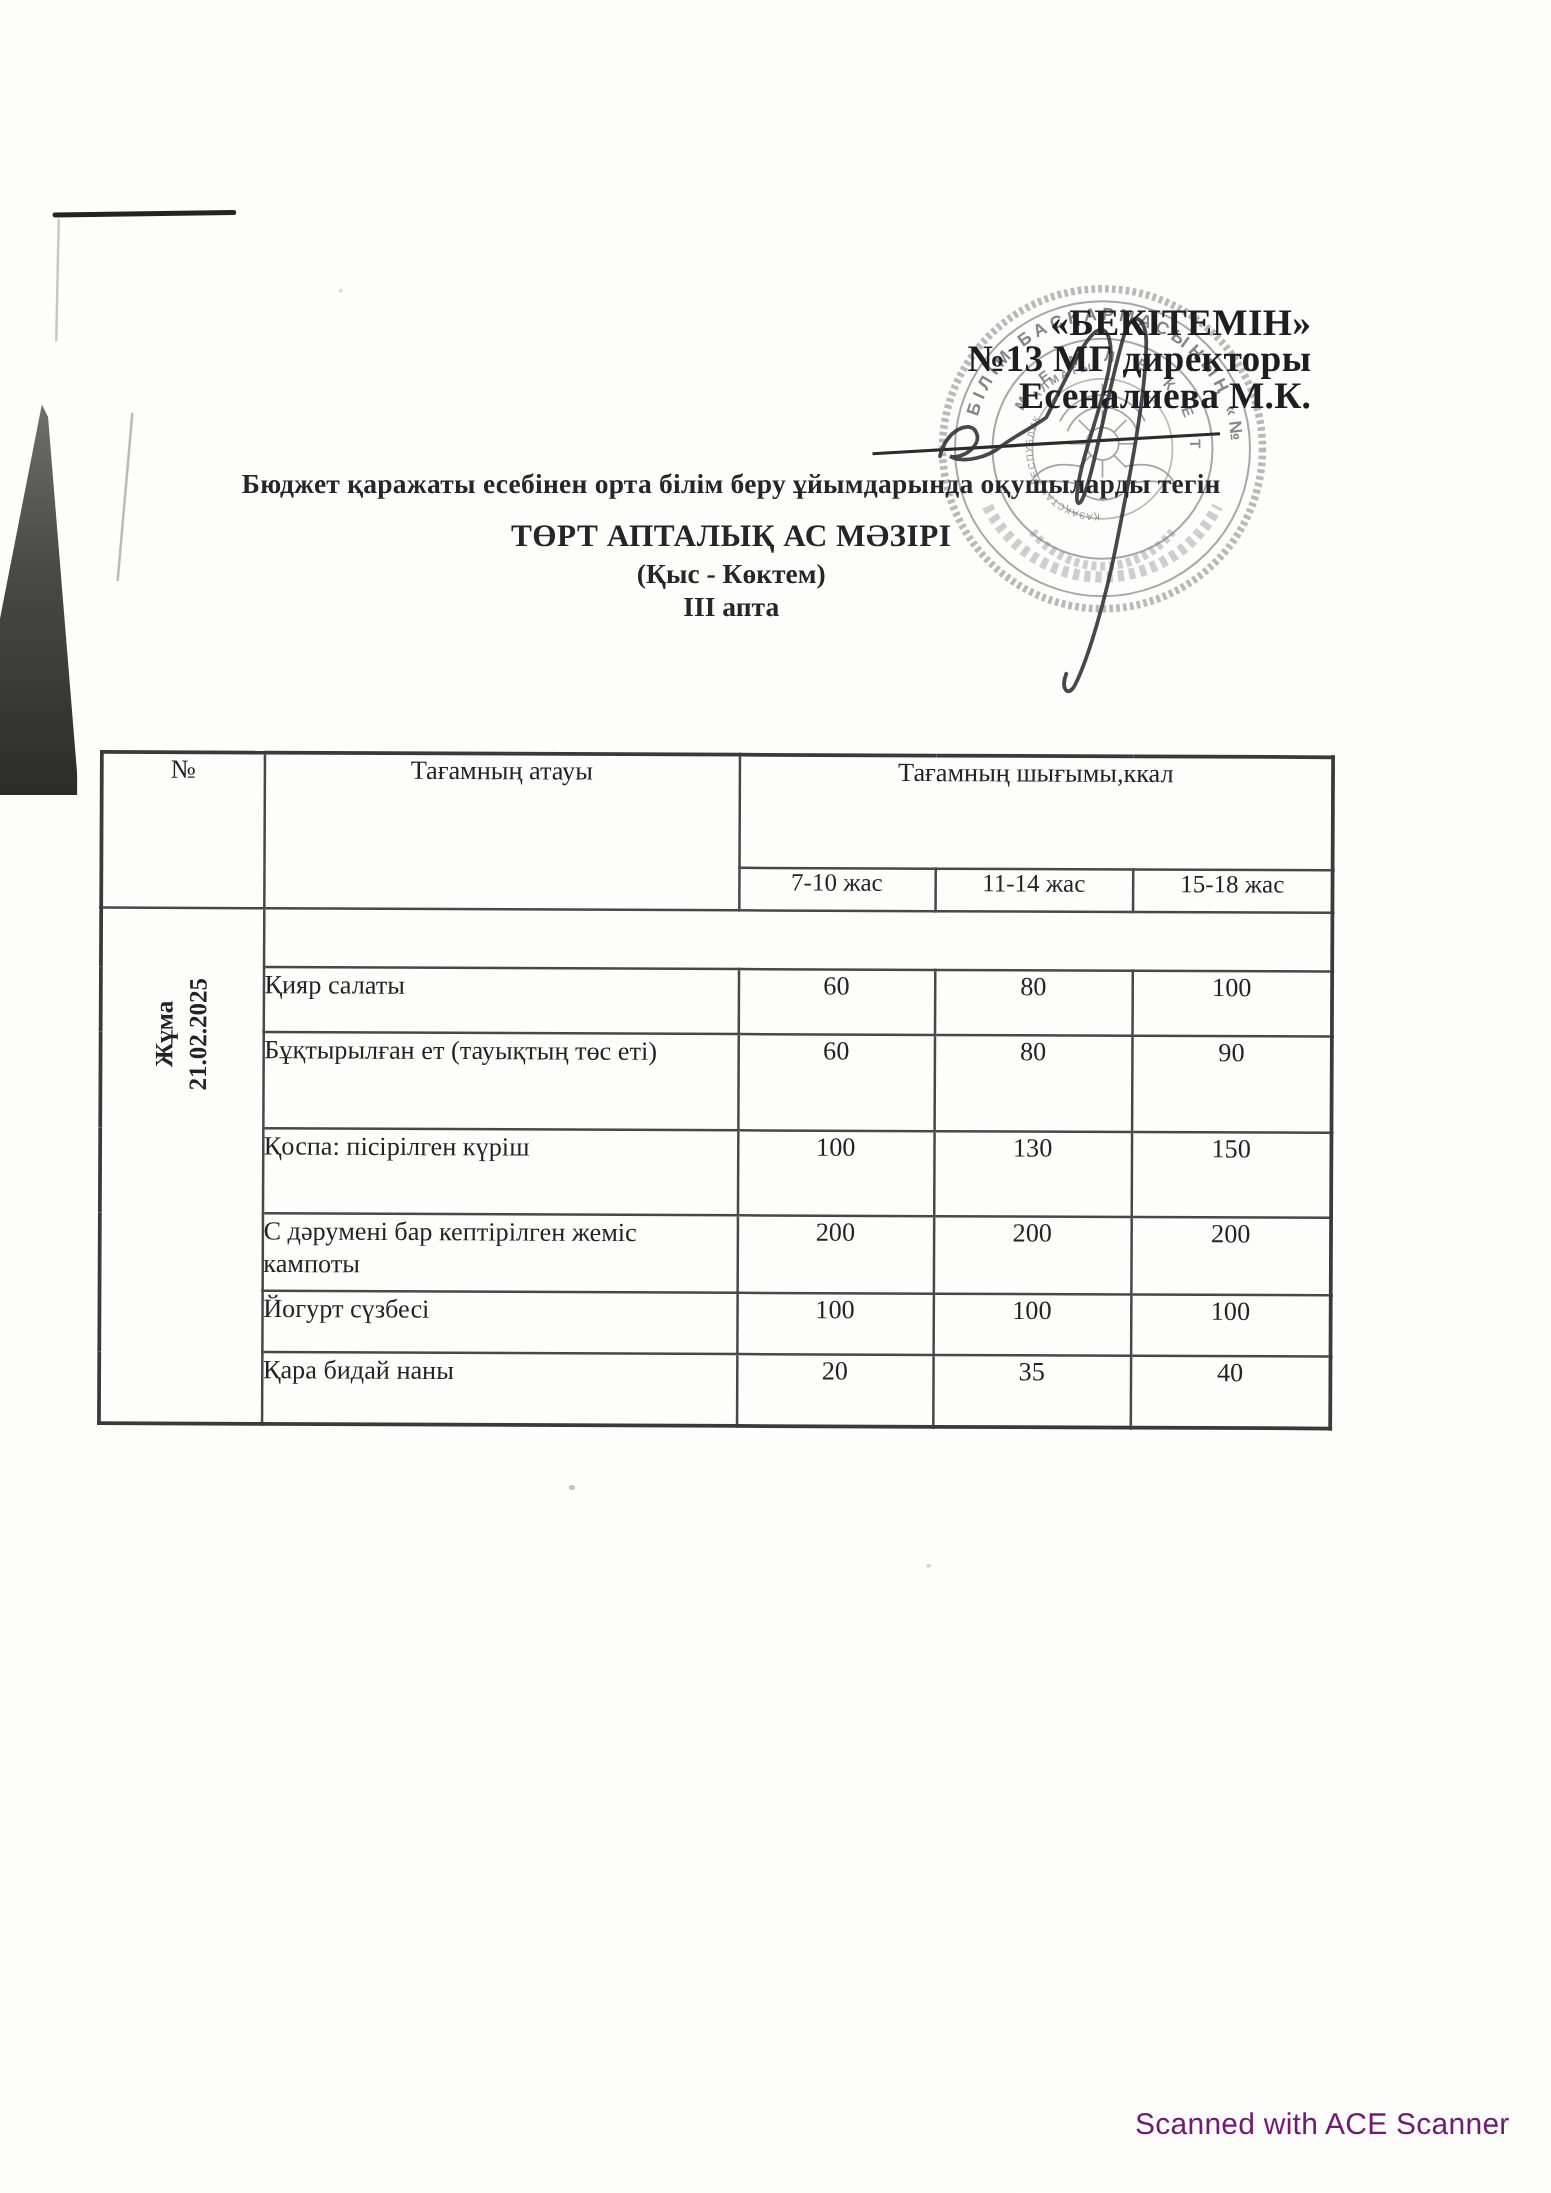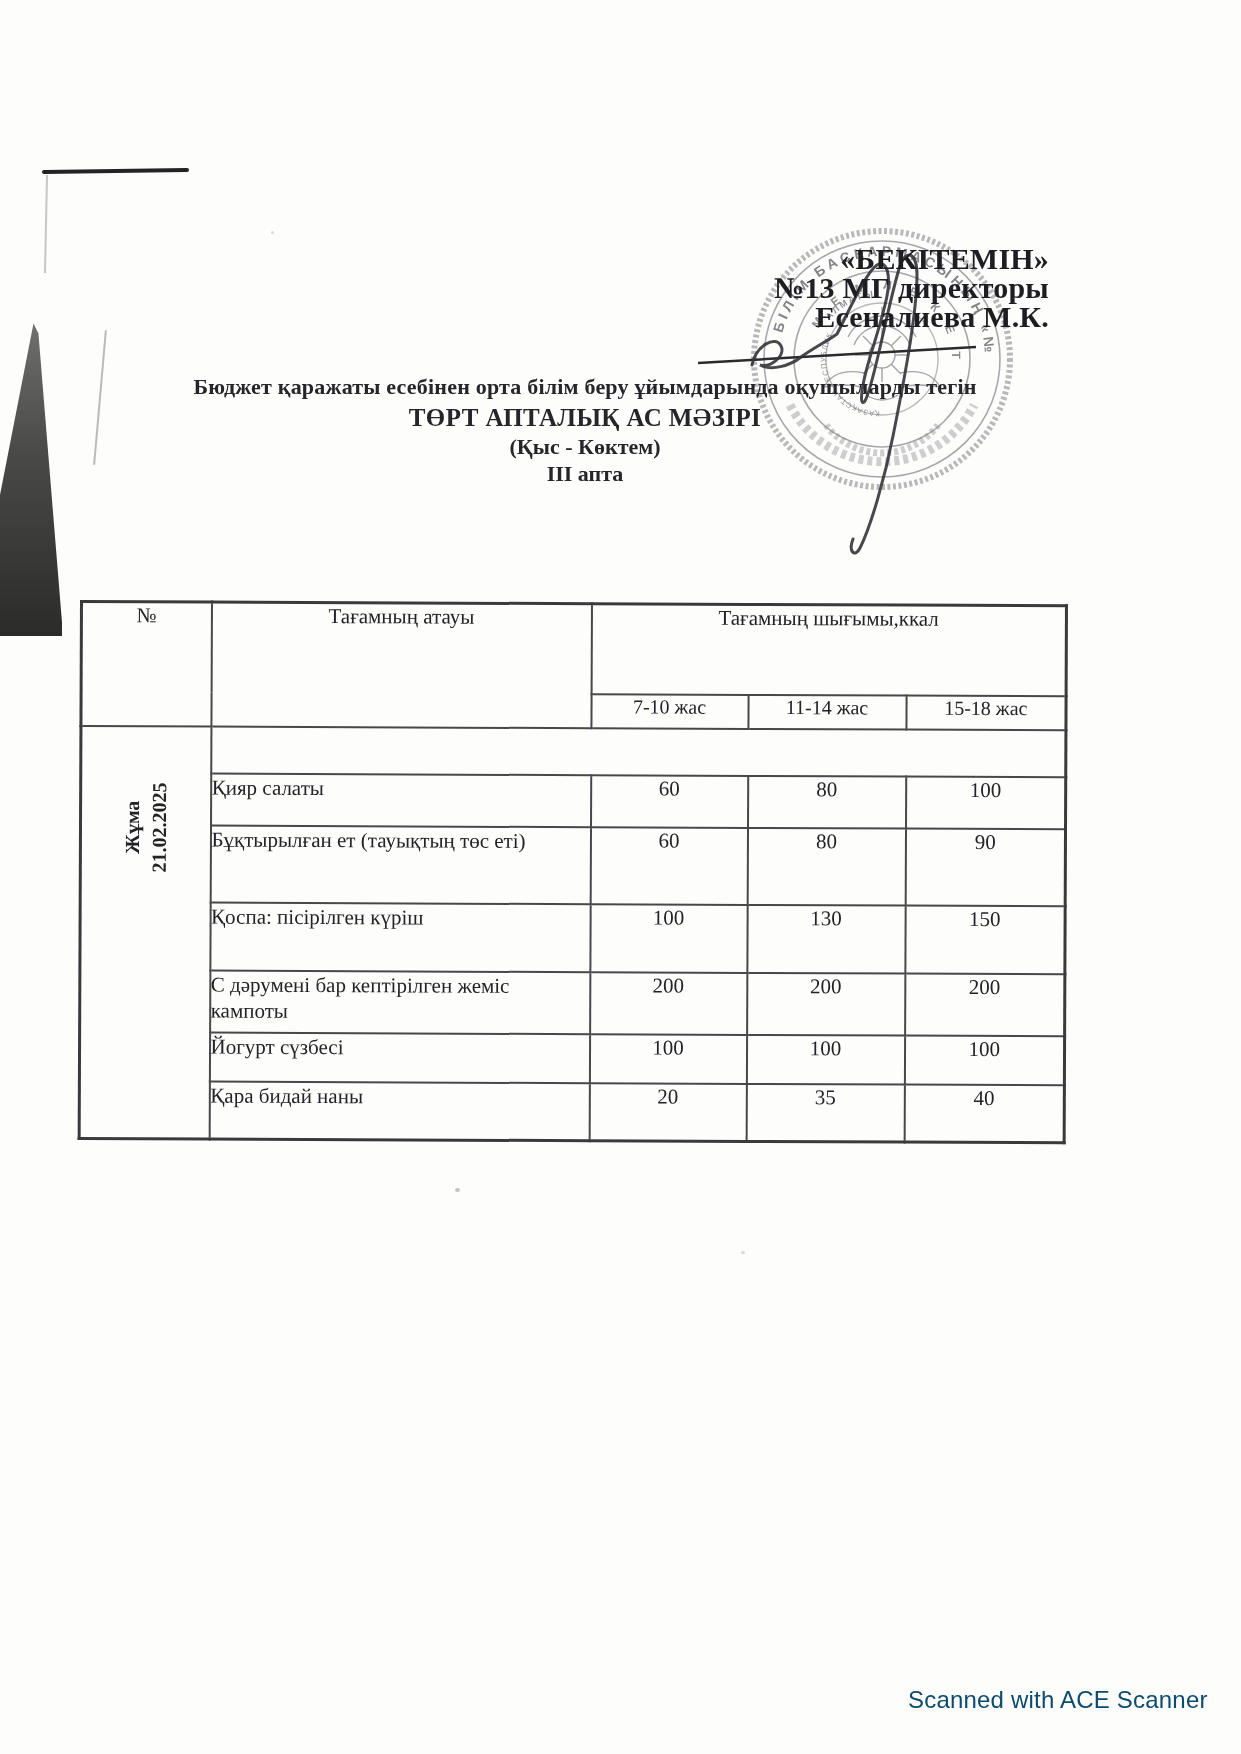--- a/index.html
+++ b/index.html
@@ -46,21 +46,21 @@
   
   .stampwrap{position:absolute;left:640px;top:195px;width:420px;height:380px;}
 
   
   .title-block{
     position:absolute;left:85px;top:372px;width:1000px;
     text-align:center;font-weight:bold;color:#26262a;
   }
   .title-block .t1{font-size:22px;line-height:30px;letter-spacing:.2px;}
   .title-block .t2{font-size:22px;line-height:30px;}
-  .title-block .t3{font-size:25px;line-height:30px;margin-top:1px;letter-spacing:.4px;}
+  .title-block .t3{font-size:25px;line-height:30px;margin-top:13px;letter-spacing:.4px;}
   .title-block .t4{font-size:22px;line-height:27px;}
   .title-block .t5{font-size:22px;line-height:27px;text-align:center;}
 
   
   table.menu{
     position:absolute;left:80px;top:600px;
     width:985px;border-collapse:collapse;table-layout:fixed;
     transform:rotate(.25deg);transform-origin:top left;
     font-size:21px;color:#232327;
   }
@@ -88,21 +88,21 @@
     position:absolute;left:-12px;top:72px;width:154px;height:56px;
     transform:rotate(-90deg);transform-origin:center;
     text-align:center;font-weight:bold;font-size:20px;line-height:27px;
     white-space:nowrap;color:#232327;
   }
 
   
   .scanner-credit{
     position:absolute;left:908px;top:1686px;
     font-family:"Liberation Sans", sans-serif;
-    font-size:24px;color:#0c4a6e;letter-spacing:.2px;white-space:nowrap;
+    font-size:24px;color:#701a75;letter-spacing:.2px;white-space:nowrap;
   }
 </style>
 </head>
 <body>
 
 <div class="page">
 
   <div class="art-topline"></div>
   <div class="art-topstrand"></div>
   <div class="art-wedge"></div>

